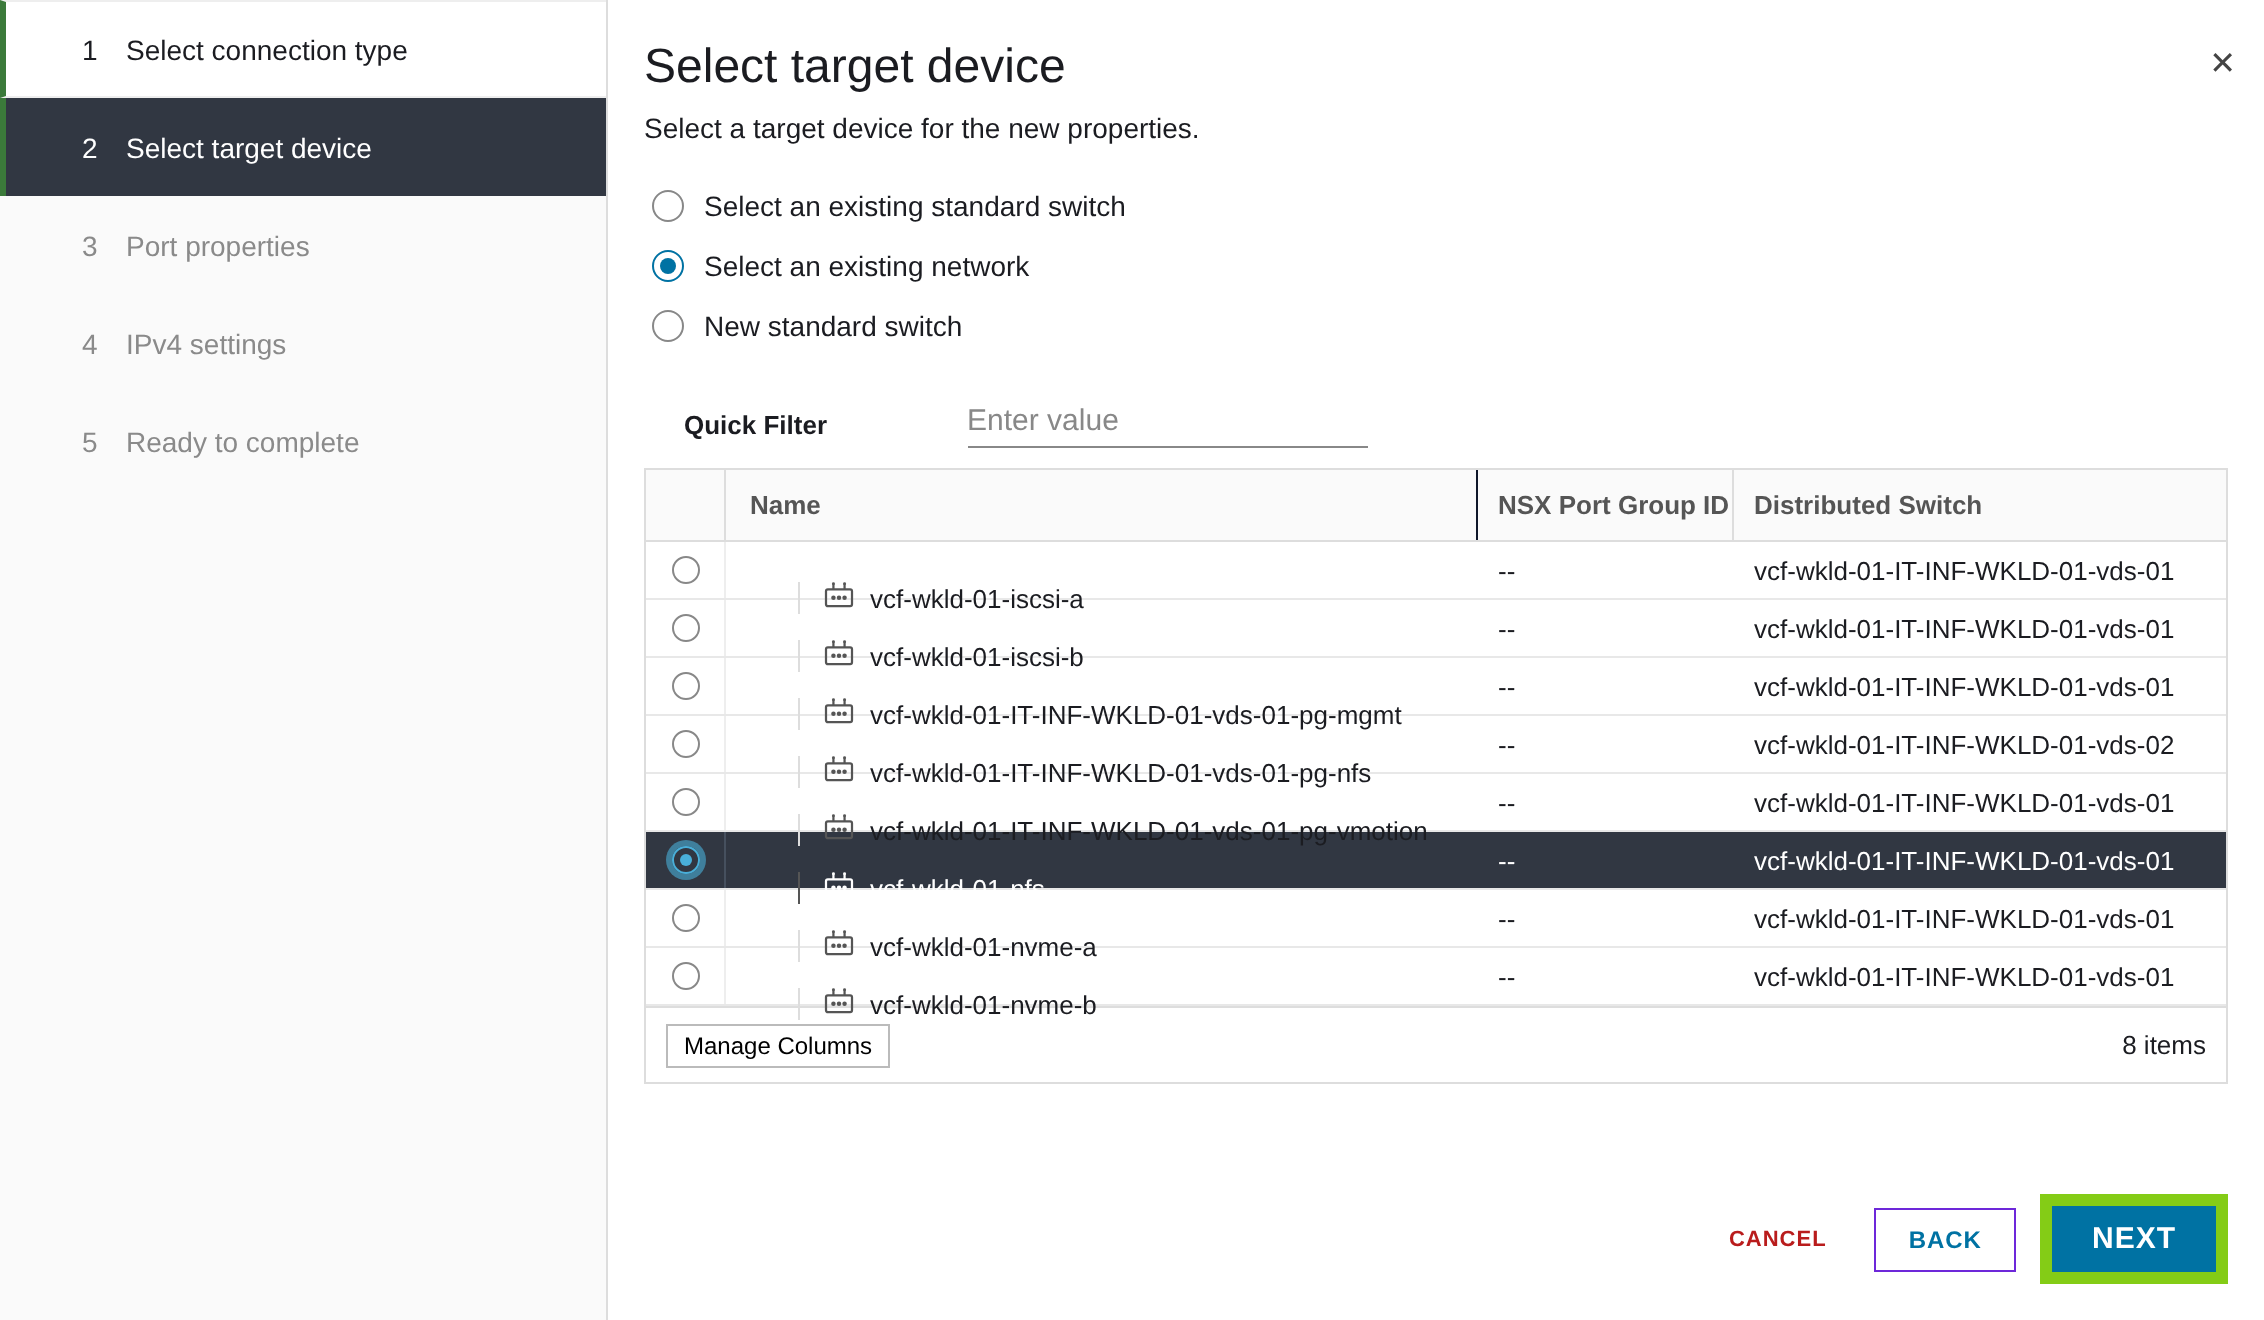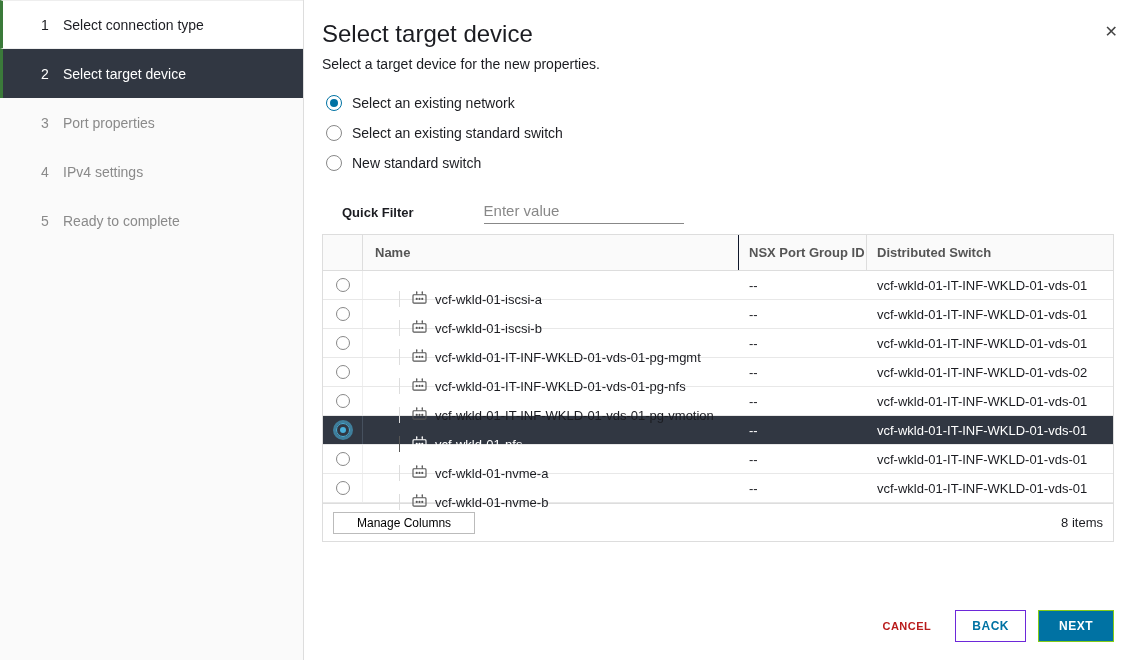--- a/index.html
+++ b/index.html
@@ -53,27 +53,27 @@
   .trow.selected .cell-radio { border-color: #49AFD9; box-shadow: 0 0 0 3px rgba(73,175,217,0.6);}
   .trow.selected .cell-radio::after { content:""; width:6px;height:6px;border-radius:50%;background:#49AFD9;}
 
   .name-inner { display:flex; align-items:center; gap: 8px; padding-left: 24px; margin-top: 28px;}
   .name-divider { width:1px; height: 16px; background: #ddd; margin-right: 4px;}
   .trow.selected .name-divider { background:#555;}
 
   .pg-icon { width: 15px; height: 13px; flex-shrink:0; }
 
   .tfoot { display:flex; align-items:center; justify-content: space-between; height: 38px; padding: 0 10px; border: 1px solid #ddd; border-top: none; font-size: 13px;}
-  .manage-btn { border: 1px solid #bbb; background: #fff; padding: 3px 23px; font-size: 12px; cursor: pointer;}
+  .manage-btn { border: 1px solid #bbb; background: #fff; padding: 3px 8px; font-size: 12px; cursor: pointer;}
 
   
   .footer { margin-top: auto; display: flex; justify-content: flex-end; align-items: center; gap: 12px; padding-top: 12px;}
   .btn-text { color: #b91c1c; font-weight: 700; letter-spacing: 0.5px; cursor: pointer; padding: 8px 12px; font-size: 11px;}
   .btn-outline { color: #0072a3; border: 1px solid #6d28d9; background:#fff; font-weight: 600; letter-spacing: 0.5px; padding: 8px 16px; cursor: pointer; font-size: 12px;}
-  .btn-solid { color: #fff; background: #0072a3; border: 1px solid #84cc16; font-weight: 600; letter-spacing: 0.5px; padding: 8px 20px; cursor: pointer; font-size: 12px;}
+  .btn-solid { color: #fff; background: #0072a3; border: 6px solid #84cc16; font-weight: 600; letter-spacing: 0.5px; padding: 8px 20px; cursor: pointer; font-size: 15px;}
 </style>
 </head>
 <body>
 
 <div class="app">
   <div class="sidebar">
     <div class="steps" id="steps">
         <div class="step done">
           <span class="num">1</span>
           <span class="lbl">Select connection type</span>
@@ -97,26 +97,26 @@
       </div>
   </div>
 
   <div class="main">
     <span class="close-x">✕</span>
     <h1 class="page-title">Select target device</h1>
     <div class="page-subtitle">Select a target device for the new properties.</div>
 
     <div class="radio-group" id="radio-group">
         <div class="radio-row">
+          <span class="radio "></span>
+          <span>Select an existing standard switch</span>
+        </div>
+        <div class="radio-row">
           <span class="radio on"></span>
           <span>Select an existing network</span>
-        </div>
-        <div class="radio-row">
-          <span class="radio "></span>
-          <span>Select an existing standard switch</span>
         </div>
         <div class="radio-row">
           <span class="radio "></span>
           <span>New standard switch</span>
         </div>
       </div>
 
     <div class="filter-row">
       <span class="filter-label">Quick Filter</span>
       <input class="filter-input" placeholder="Enter value" style="">

